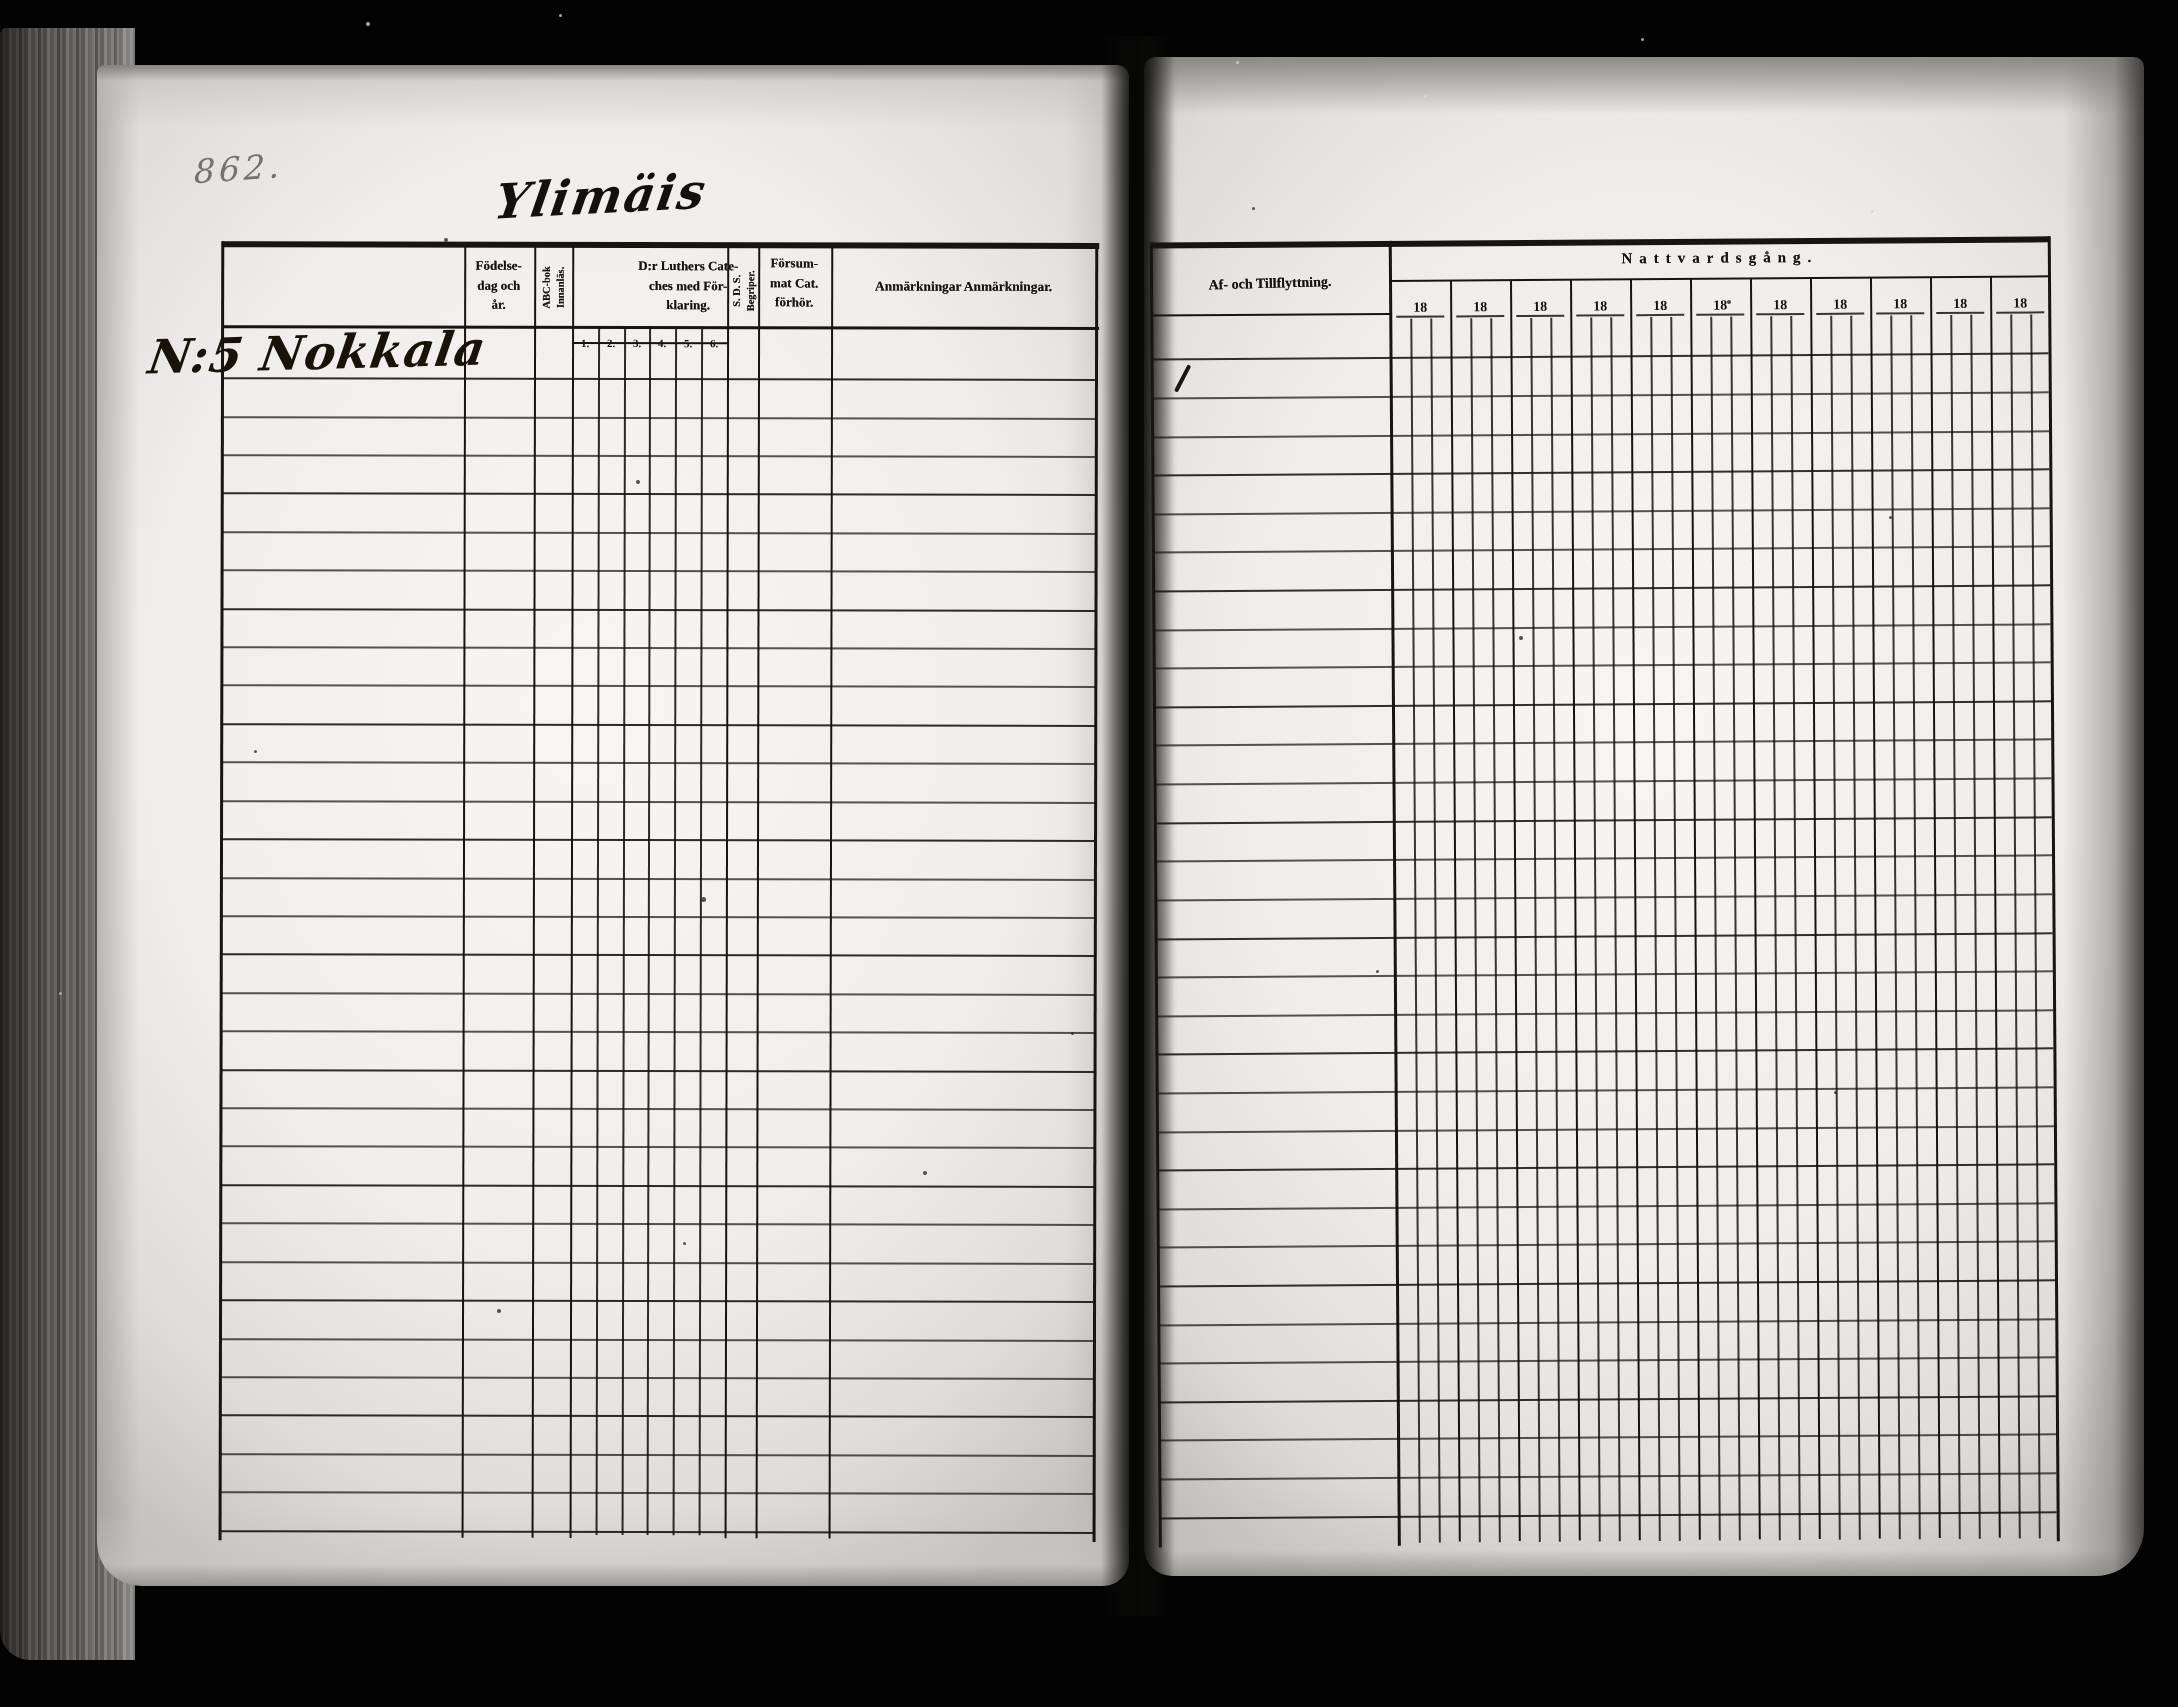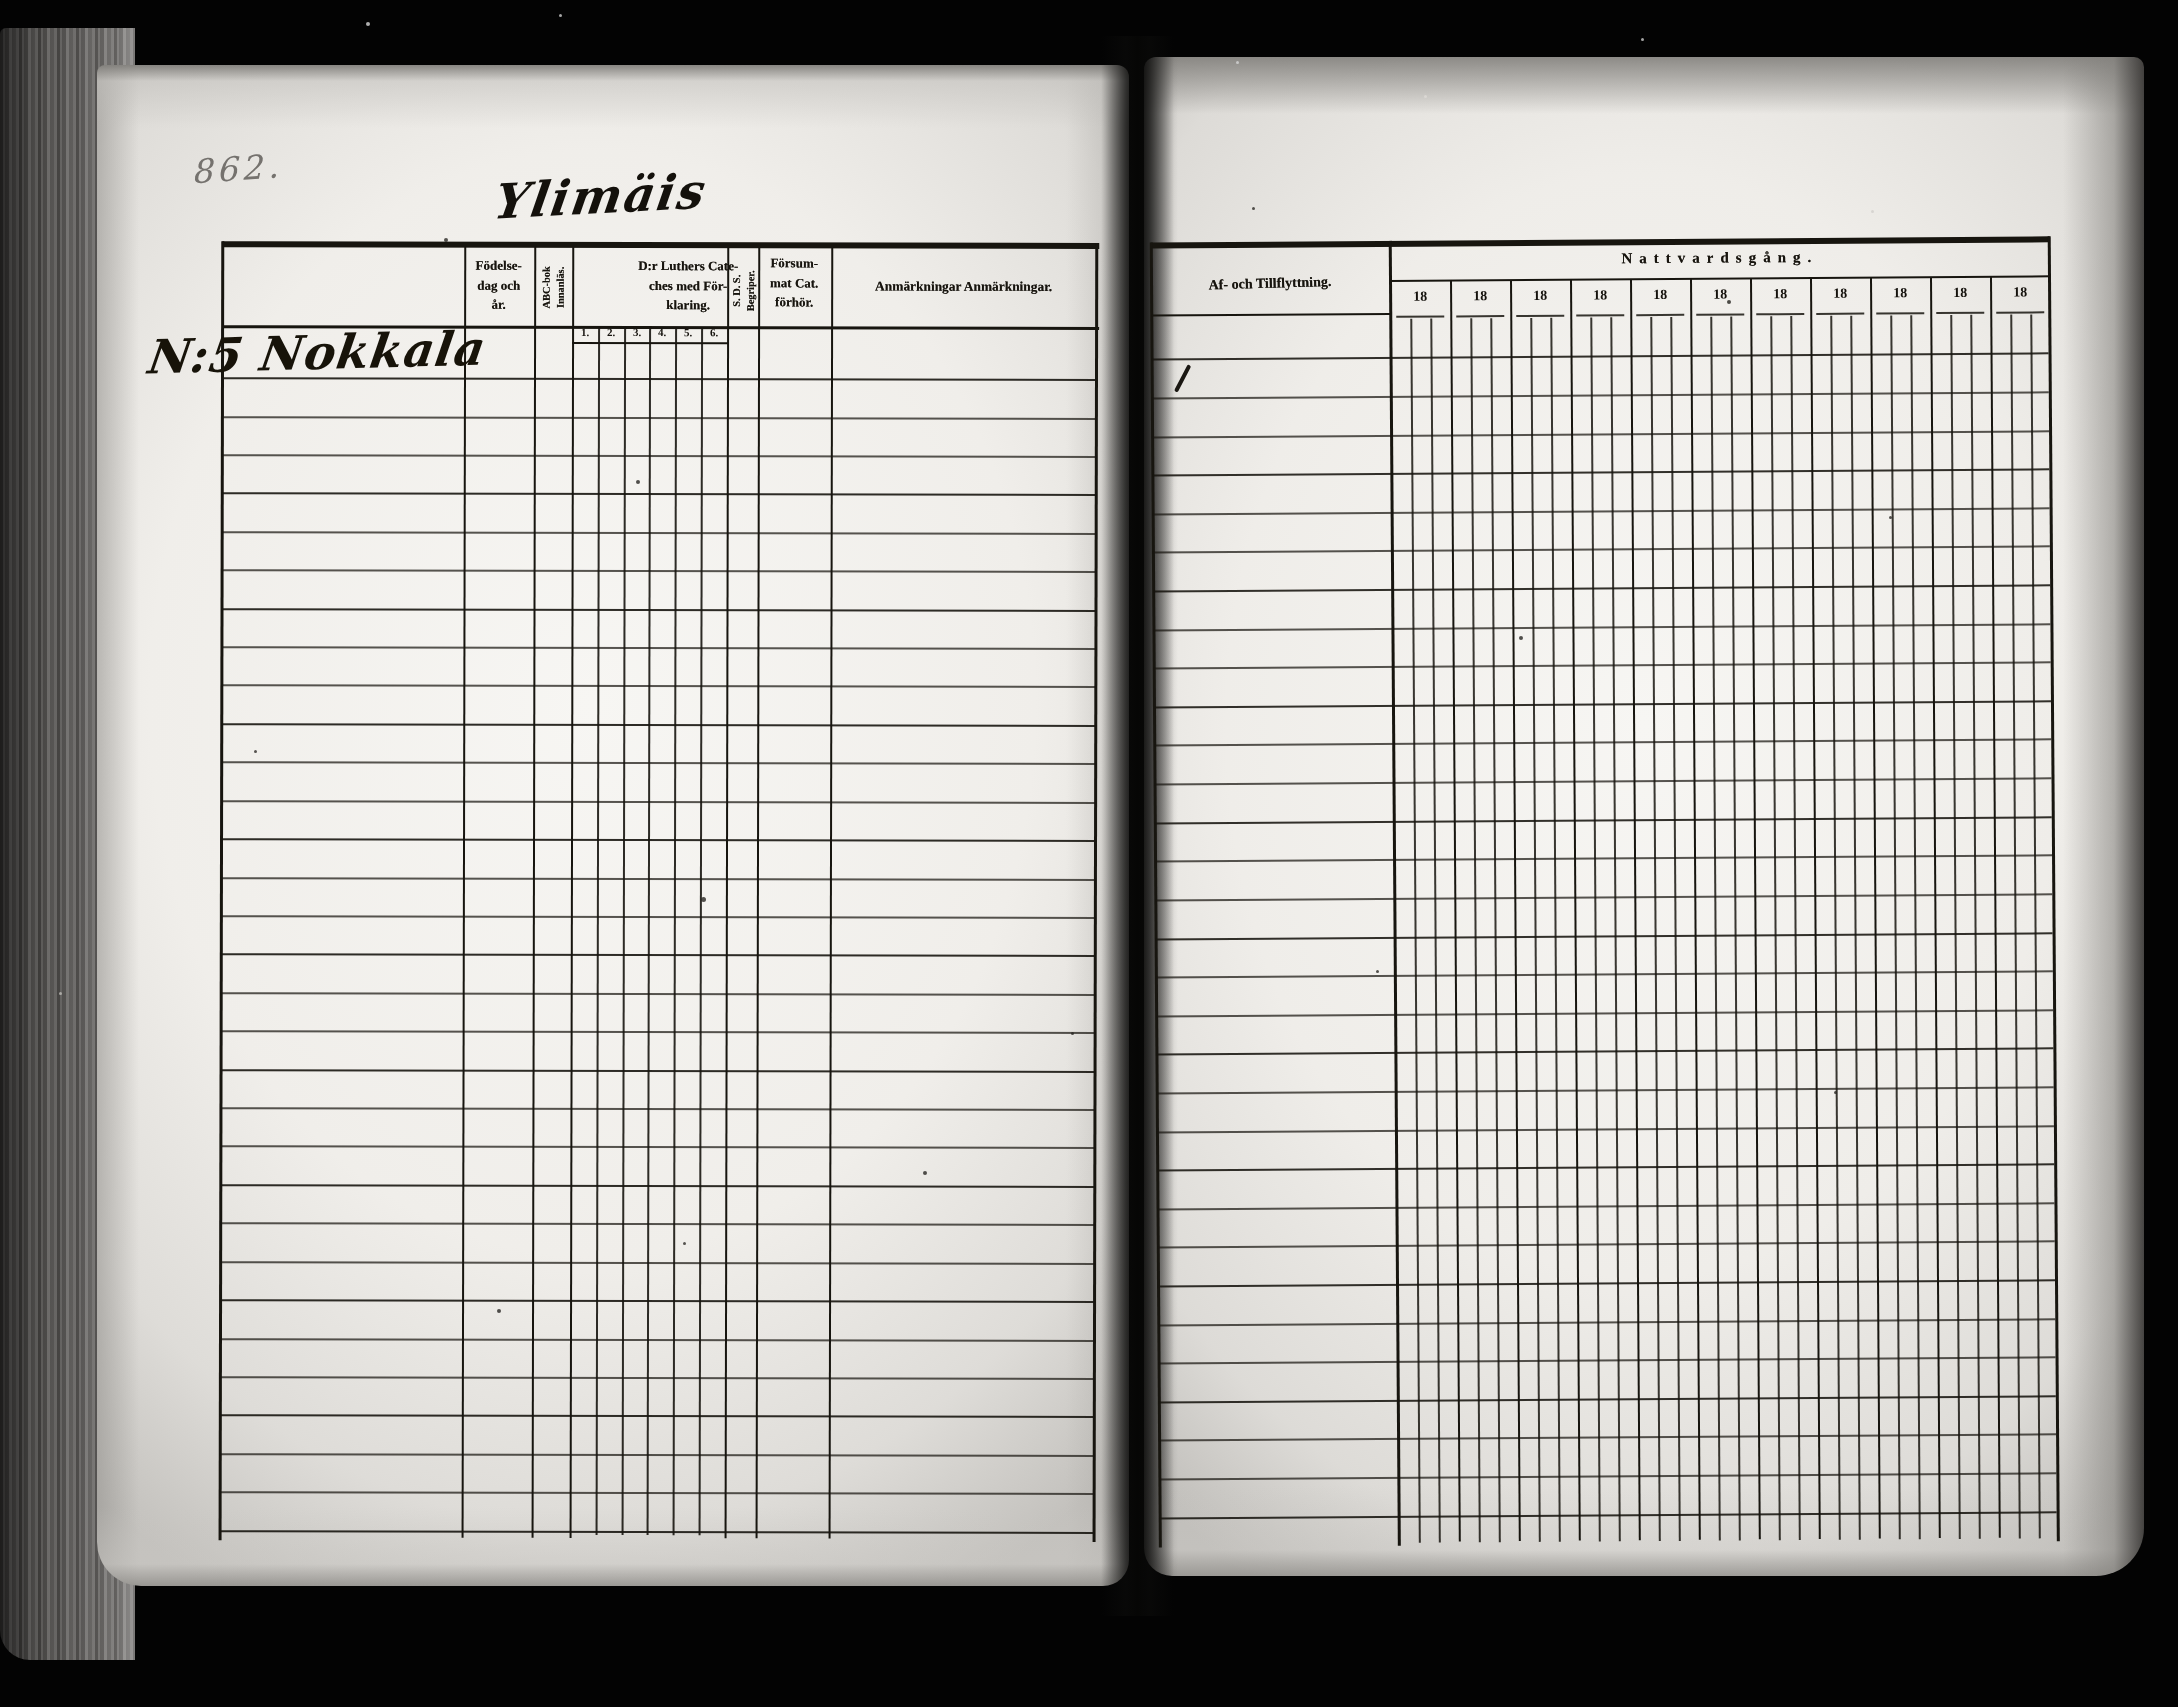--- a/index.html
+++ b/index.html
@@ -25,21 +25,21 @@
   .page-stack{position:absolute;left:0;top:28px;width:135px;height:1632px;border-radius:6px 0 0 30px;
     background:
       linear-gradient(90deg, rgba(0,0,0,.6) 0%, rgba(0,0,0,.15) 30%, rgba(255,255,255,.10) 82%, rgba(255,255,255,.28) 100%),
       repeating-linear-gradient(90deg, #494745 0 3px, #6c6a68 3px 5px, #555351 5px 9px, #7b7977 9px 12px, #5f5d5b 12px 16px, #716f6d 16px 19px);}
   .gutter{position:absolute;left:1101px;top:36px;width:73px;height:1580px;
     background:linear-gradient(90deg, rgba(8,8,8,0) 0%, rgba(10,10,9,.75) 34%, #060605 50%, rgba(10,10,9,.75) 66%, rgba(8,8,8,0) 100%);}
   .tbl{position:absolute;left:0;top:0;width:2178px;height:1708px;}
   #left-table{transform:rotate(.12deg);}
   #right-table{transform:rotate(-.4deg);}
   .ln{position:absolute;background:#17150f;}
-  .num{position:absolute;font-family:"Liberation Serif",serif;}
+  .num{position:absolute;font-family:"Liberation Serif",serif;margin-top:11px;}
   .hdr{position:absolute;text-align:center;font-weight:bold;color:#17140e;
        text-shadow:0 0 0.6px rgba(23,20,14,.7);}
   .name-h{left:223px;top:254px;width:238px;font-size:14.4px;line-height:1.55;}
   .birth-h{left:463px;top:257px;width:69px;font-size:13px;line-height:1.5;}
   .cat-h{left:573px;top:257px;width:150px;font-size:13px;line-height:1.5;margin-left:39px;}
   .for-h{left:758px;top:254px;width:70px;font-size:13px;line-height:1.5;}
   .anm-h{left:832px;top:279px;width:261px;font-size:13.4px;}
   .aff-h{left:1155px;top:277px;width:238px;font-size:14px;transform:rotate(-1.2deg);}
   .nat-h{left:1396px;top:254px;width:656px;font-size:15px;letter-spacing:7px;}
   .vwrap{position:absolute;display:flex;align-items:center;justify-content:center;}

